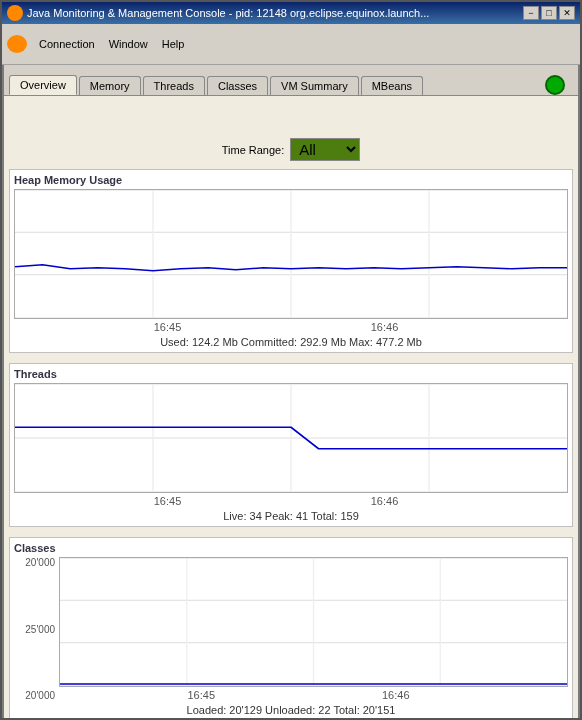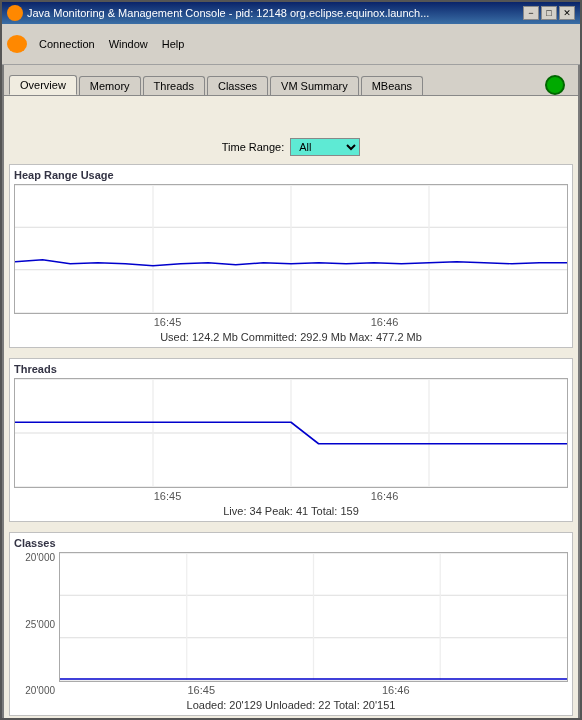--- a/index.html
+++ b/index.html
@@ -133,22 +133,22 @@
       display: flex;
       align-items: center;
       justify-content: center;
       gap: 6px;
       margin-bottom: 8px;
       font-size: 11px;
       margin-top: 37px;
     }
     .time-range-select {
       padding: 1px 4px;
-      font-size: 11px;
-      background: #5eead4;
+      font-size: 15px;
+      background: #4d7c0f;
       border: 1px solid #888;
       width: 70px;
     }
 
     
     .chart-section {
       margin-bottom: 10px;
       border: 1px solid #c0c0c0;
       background: white;
       padding: 4px;
@@ -261,21 +261,21 @@
         <select class="time-range-select">
           <option>All</option>
           <option>1 min</option>
           <option>2 min</option>
           <option>5 min</option>
           <option>10 min</option>
         </select>
       </div>
 
       <div class="chart-section">
-        <div class="chart-title">Heap Range Usage</div>
+        <div class="chart-title">Heap Memory Usage</div>
         <div class="chart-container">
           <div class="chart-right-wrapper">
             <div class="chart-area" style="height:130px;">
               <svg class="chart-svg" viewBox="0 0 400 130" preserveAspectRatio="none">
 
                 <line x1="0" y1="0" x2="400" y2="0" stroke="#ddd" stroke-width="1"></line>
                 <line x1="0" y1="43" x2="400" y2="43" stroke="#ddd" stroke-width="1"></line>
                 <line x1="0" y1="86" x2="400" y2="86" stroke="#ddd" stroke-width="1"></line>
                 <line x1="0" y1="130" x2="400" y2="130" stroke="#ddd" stroke-width="1"></line>
                 <line x1="100" y1="0" x2="100" y2="130" stroke="#eee" stroke-width="1"></line>

